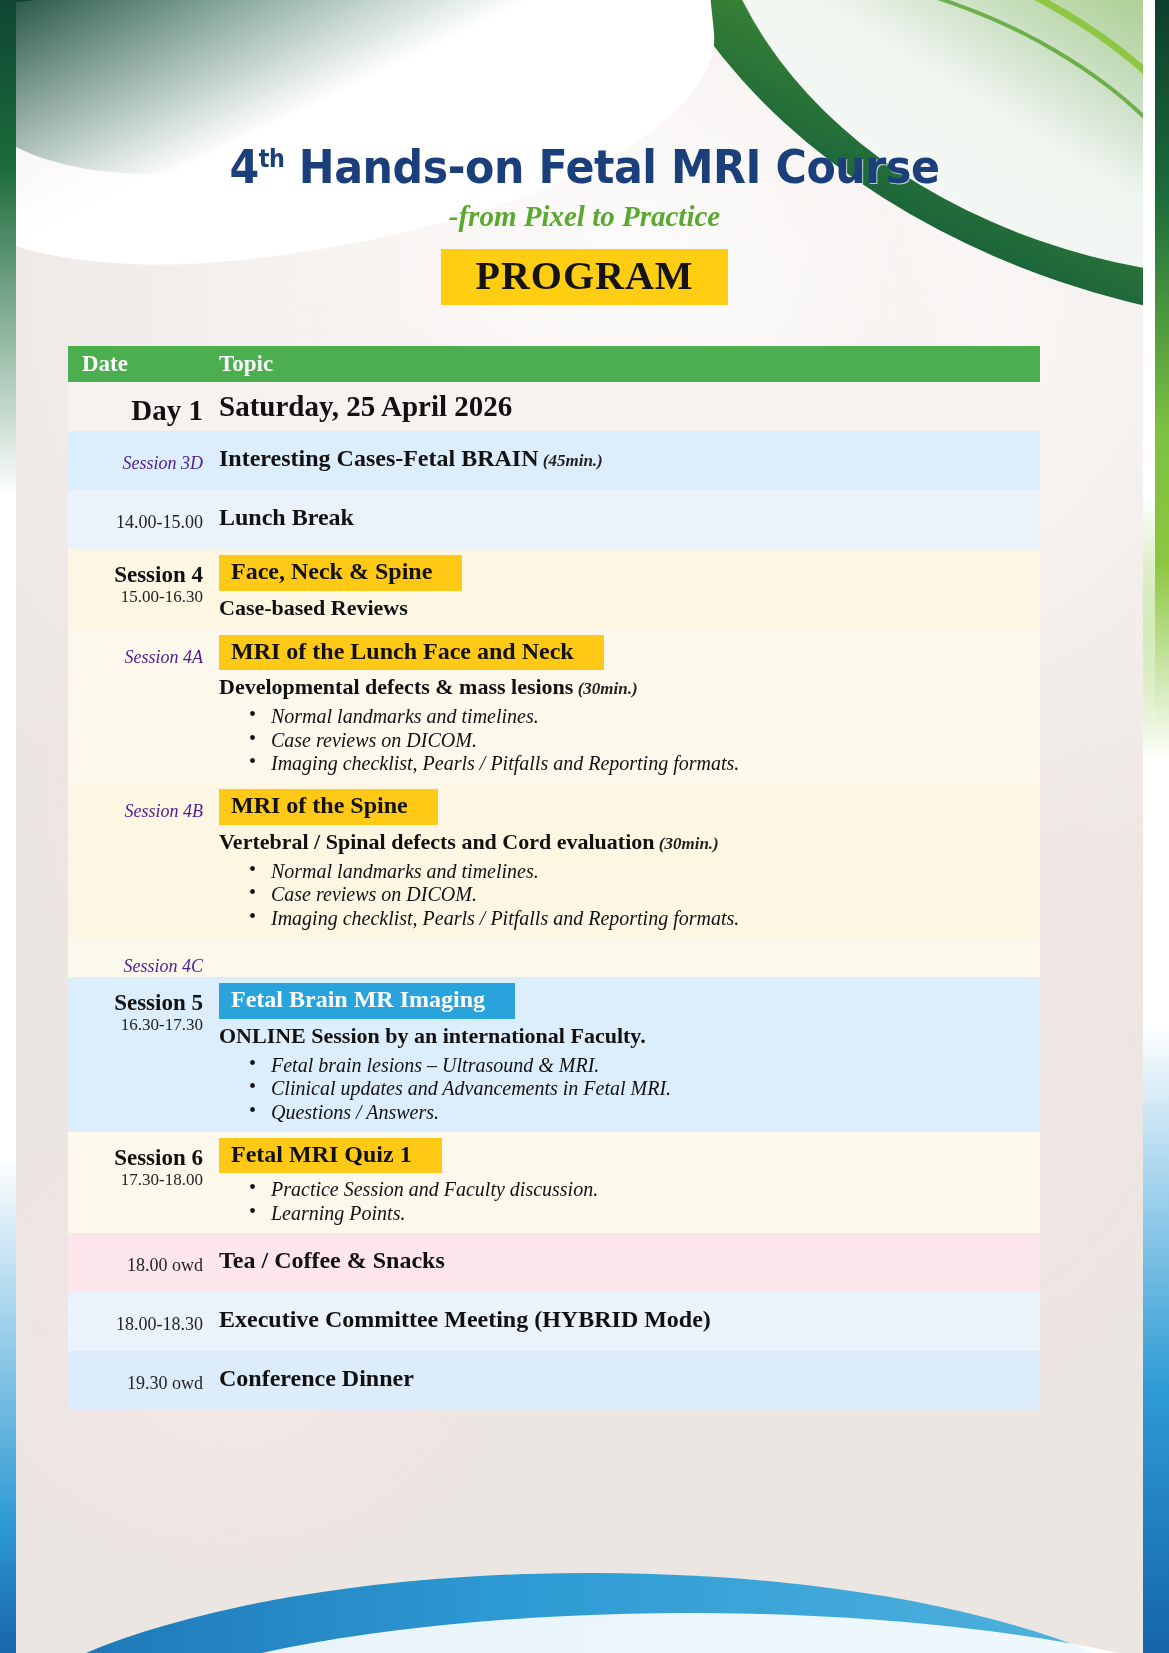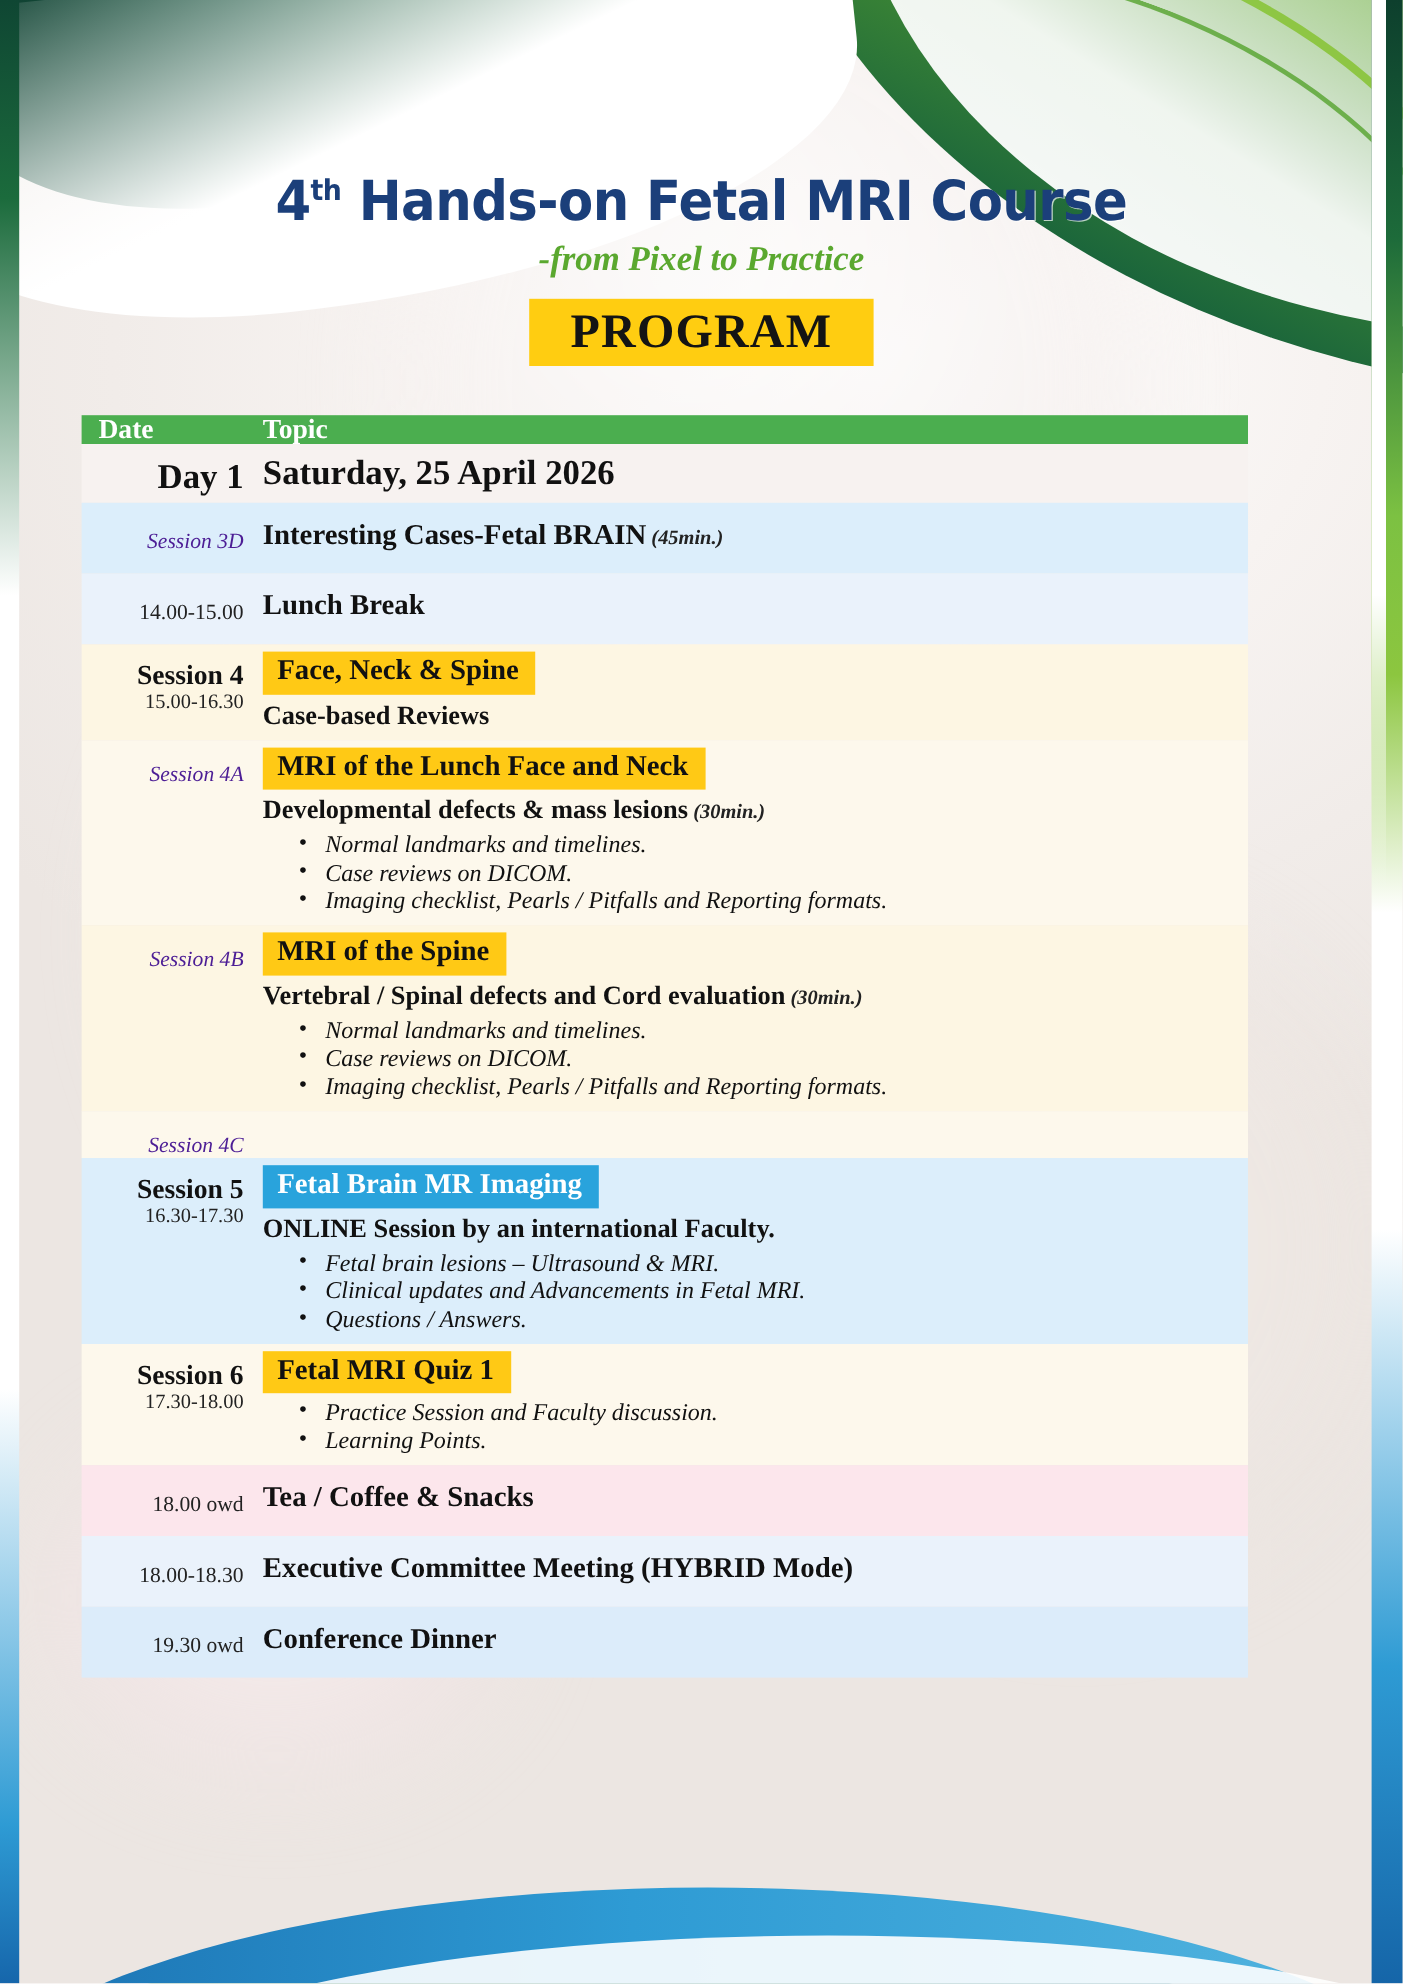--- a/index.html
+++ b/index.html
@@ -120,21 +120,21 @@
     padding:3px 34px 6px 34px;
     font-family:"Liberation Serif", serif;
     font-weight:bold;font-size:40px;letter-spacing:1px;color:#141414;
   }
 
   
   .table{
     position:absolute;left:68px;top:346px;width:972px;
   }
   .thead{
-    display:flex;background:#4bae4f;color:#ffffff;height:24px;align-items:center;
+    display:flex;background:#4bae4f;color:#ffffff;height:36px;align-items:center;
   }
   .thead .c1{width:145px;padding-left:14px;box-sizing:border-box;font-weight:bold;font-size:23px;}
   .thead .c2{flex:1;padding-left:6px;font-weight:bold;font-size:23px;}
 
   .row{display:flex;}
   .row .date{
     width:145px;box-sizing:border-box;text-align:right;padding-right:10px;padding-top:8px;
     flex:0 0 145px;
   }
   .row .topic{flex:1;padding-left:6px;box-sizing:border-box;padding-top:6px;padding-bottom:8px;}
@@ -153,21 +153,21 @@
   .sess-ital{font-style:italic;font-size:18px;color:#4c1d95;}
   .sess-bold{font-weight:bold;font-size:23px;color:#111;line-height:1.05;}
   .sess-time{font-size:17px;color:#222;}
   .time{font-size:18px;color:#222;}
 
   .topic-main{font-weight:bold;font-size:24px;color:#111;}
   .topic-sub{font-weight:bold;font-size:22px;color:#111;margin-top:4px;}
   .mins{font-style:italic;font-weight:bold;font-size:17px;color:#222;}
 
   .chip{
-    display:inline-block;padding:3px 14px 5px 12px;
+    display:inline-block;padding:3px 30px 5px 12px;
     font-weight:bold;font-size:24px;color:#111;background:#ffc915;
     line-height:1.15;
   }
   .chip-blue{background:#29a3dc;color:#ffffff;}
 
   ul.bul{margin:5px 0 0 0;padding:0 0 0 26px;list-style:none;}
   ul.bul li{
     font-style:italic;font-size:20px;color:#111;line-height:1.17;
     position:relative;padding-left:26px;
   }

